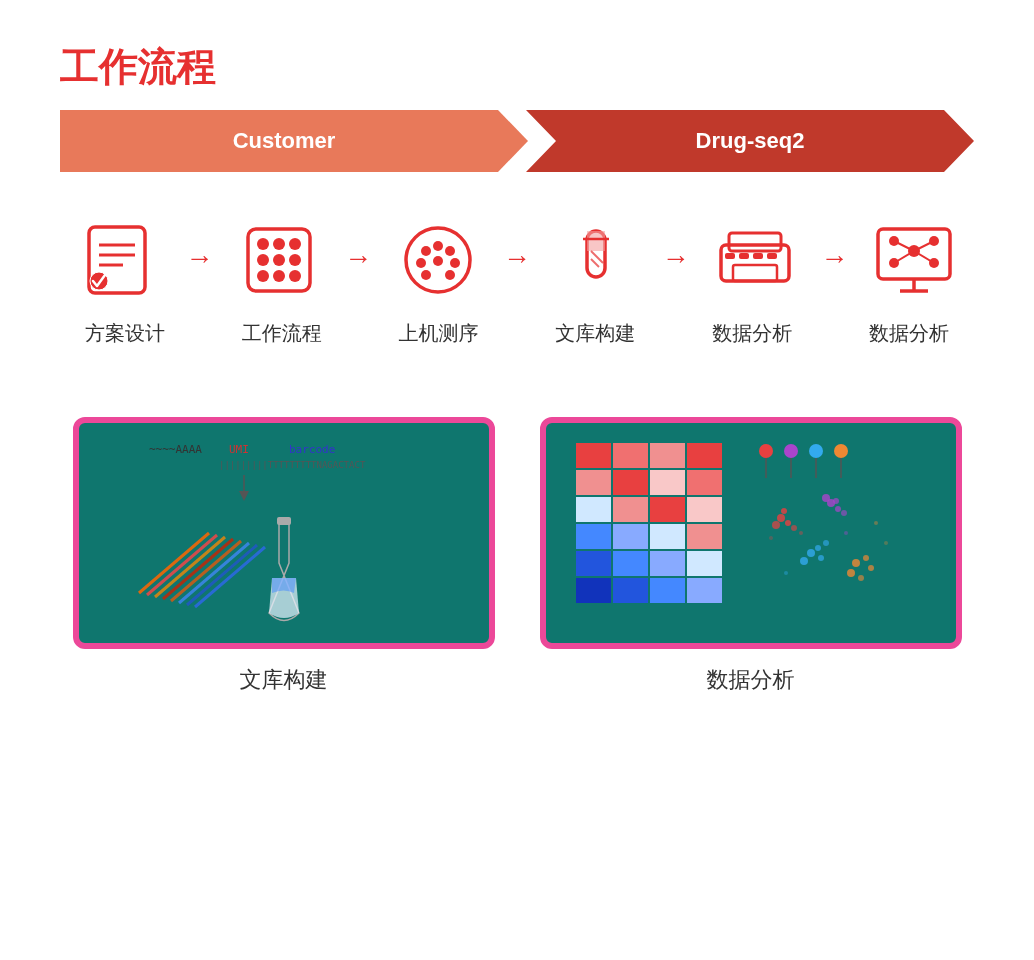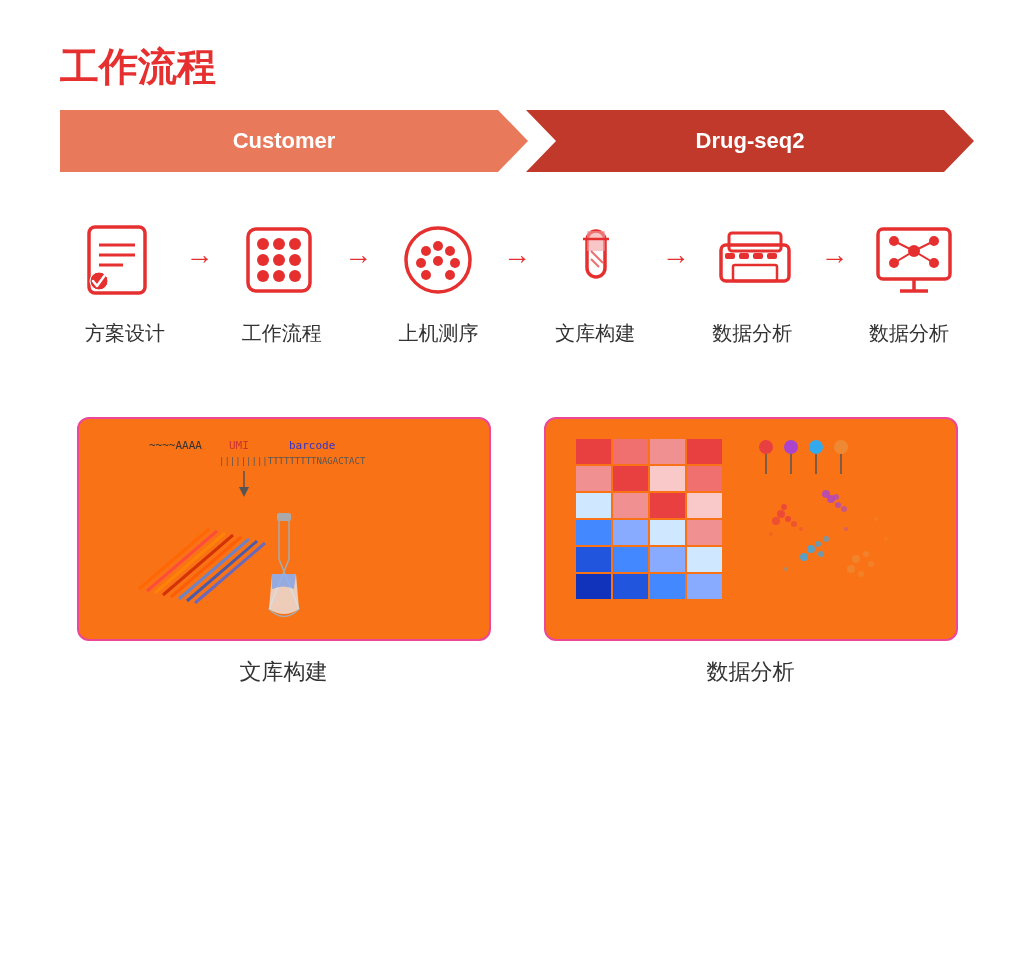--- a/index.html
+++ b/index.html
@@ -112,28 +112,28 @@
 
     
     .bottom-cards {
       display: flex;
       gap: 40px;
       padding: 0 10px;
     }
 
     .card {
       flex: 1;
-      border: 2px solid #ec4899;
+      border: 6px solid #ec4899;
       border-radius: 12px;
       overflow: hidden;
       height: 220px;
       display: flex;
       align-items: center;
       justify-content: center;
-      background: #f97316;
+      background: #0f766e;
       padding: 10px;
       text-decoration: underline;
     }
 
     .card-wrapper {
       display: flex;
       flex-direction: column;
       align-items: center;
       gap: 16px;
       flex: 1;

